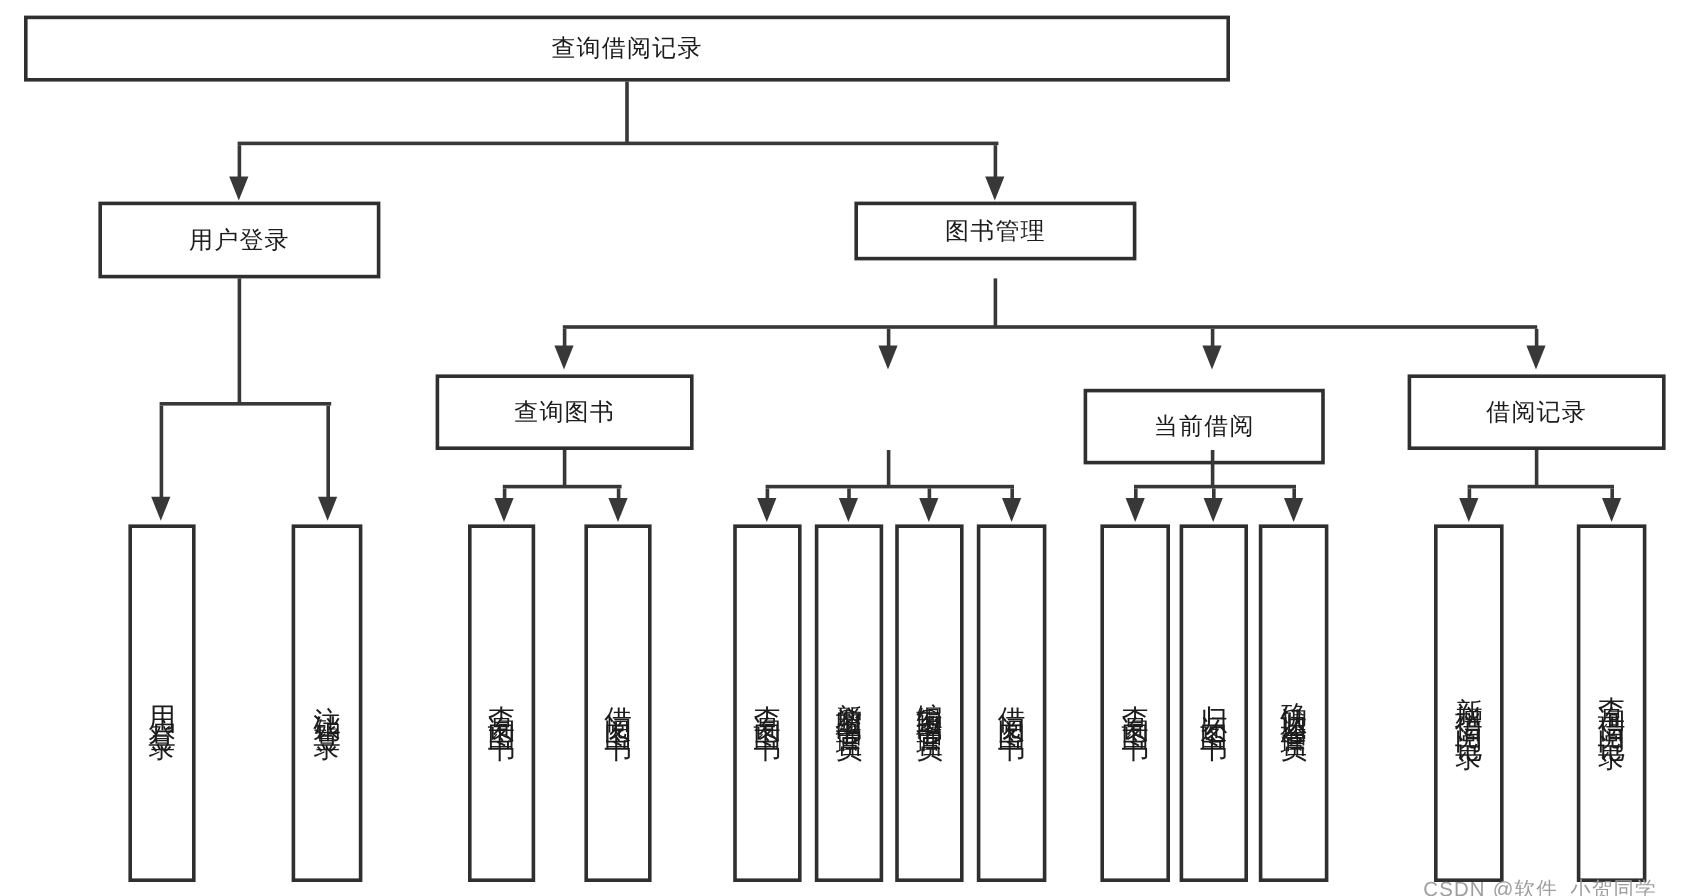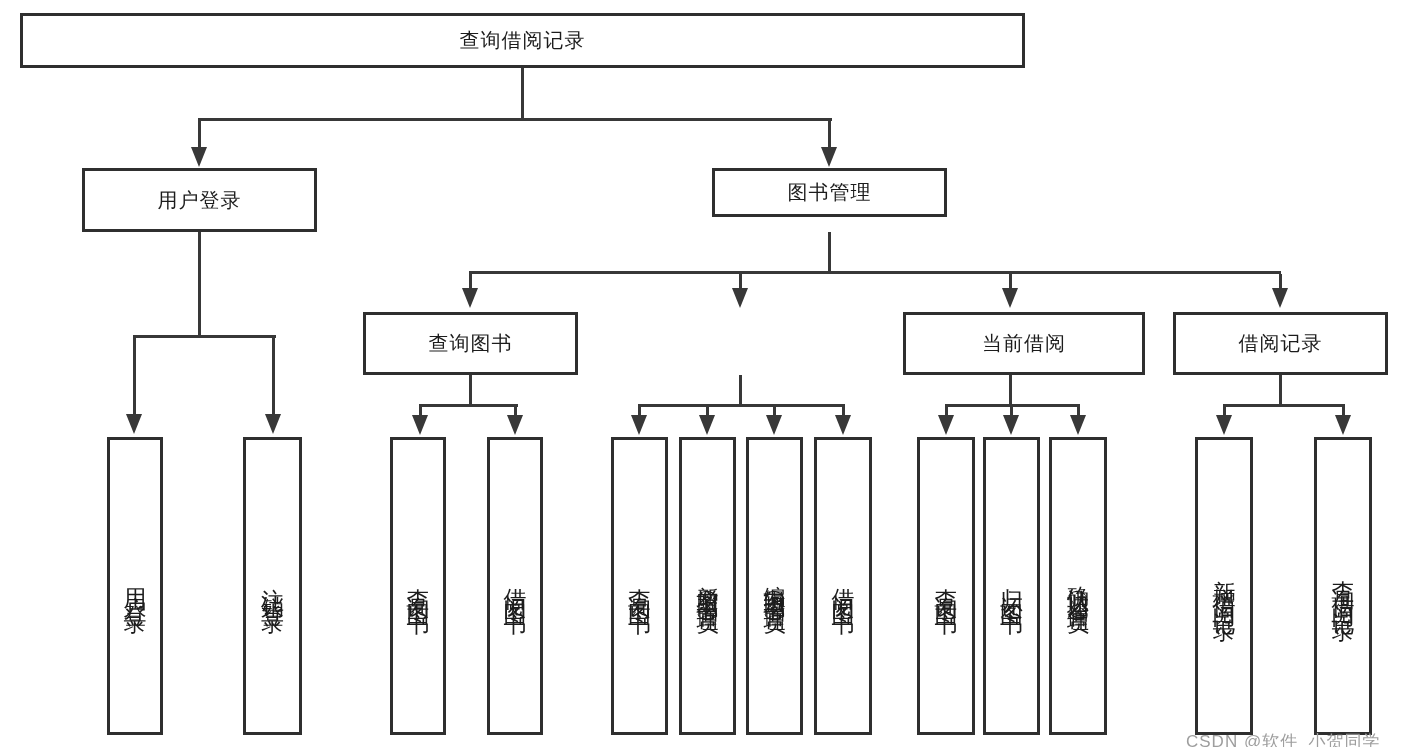--- a/index.html
+++ b/index.html
@@ -49,21 +49,21 @@
   <div class="hbox" style="left:82px;top:168px;width:235px;height:64px">
     <span>用户登录</span>
   </div>
   <div class="hbox" style="left:712px;top:168px;width:235px;height:49px">
     <span>图书管理</span>
   </div>
 
   <div class="hbox" style="left:363px;top:312px;width:215px;height:63px">
     <span>查询图书</span>
   </div>
-  <div class="hbox" style="left:903px;top:312px;width:242px;height:63px">
+  <div class="hbox" style="left:903px;top:324px;width:201px;height:63px">
     <span>当前借阅</span>
   </div>
   <div class="hbox" style="left:1173px;top:312px;width:215px;height:63px">
     <span>借阅记录</span>
   </div>
 
   <div class="vbox" style="left:107px;top:437px;width:56px;height:298px">
     <span class="vtext">用户登录</span>
   </div>
   <div class="vbox" style="left:243px;top:437px;width:59px;height:298px">

